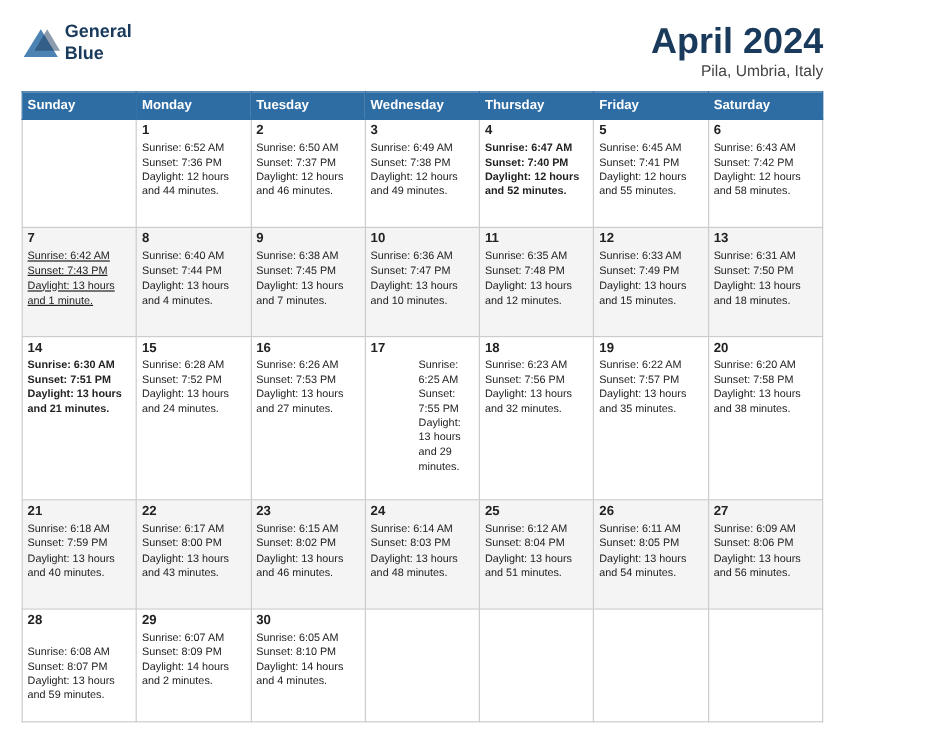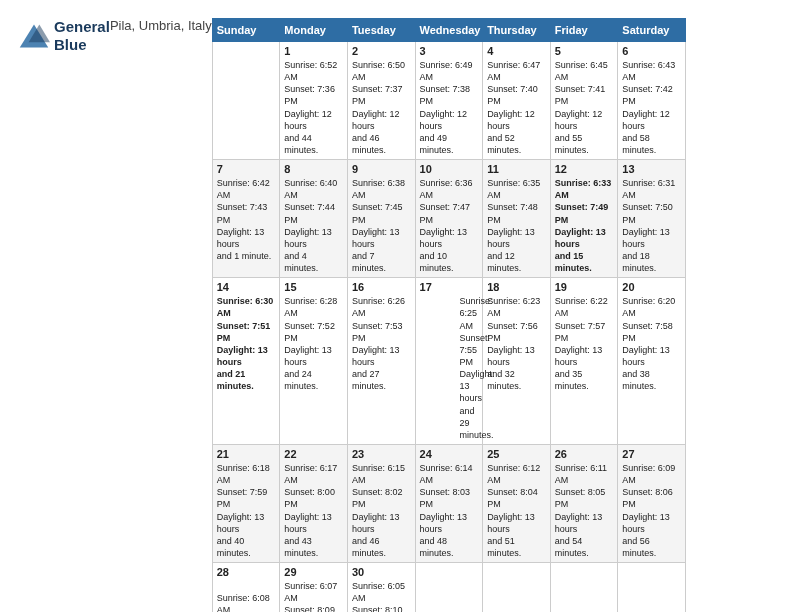--- a/index.html
+++ b/index.html
@@ -8,21 +8,21 @@
       background: #fff;
       width: 792px;
       height: 612px;
       overflow: hidden;
     }
     .page {
       width: 704px;
       height: 612px;
       padding: 18px 18px 10px 18px;
       display: flex;
-      flex-direction: row;
+      flex-direction: column;
     }
     .header {
       display: flex;
       justify-content: space-between;
       align-items: flex-start;
       margin-bottom: 10px;
     }
     .logo {
       display: flex;
       align-items: center;
@@ -104,20 +104,21 @@
       <svg class="logo-icon" viewBox="0 0 36 30" xmlns="http://www.w3.org/2000/svg">
         <polygon points="18,2 34,28 2,28" fill="#2e6da4" opacity="0.85"></polygon>
         <polygon points="24,2 36,22 12,22" fill="#1a3a5c" opacity="0.5"></polygon>
       </svg>
       <div class="logo-text">
         <div>General</div>
         <div>Blue</div>
       </div>
     </div>
     <div class="title-block">
+      <div class="month-title">April 2024</div>
       <div class="location">Pila, Umbria, Italy</div>
     </div>
   </div>
 
   <table class="calendar">
     <thead>
       <tr>
       <th>Sunday</th>
           <th>Monday</th>
           <th>Tuesday</th>
@@ -146,21 +147,21 @@
           </td>
           <td>
             <span class="day-num">3</span>
             <div class="cell-text" style="white-space: pre-line;">Sunrise: 6:49 AM
 Sunset: 7:38 PM
 Daylight: 12 hours
 and 49 minutes.</div>
           </td>
           <td>
             <span class="day-num">4</span>
-            <div class="cell-text" style="white-space: pre-line;">Sunrise: 6:47 AM
+            <div class="cell-text" style="white-space: pre-line; font-weight: bold;">Sunrise: 6:47 AM
 Sunset: 7:40 PM
 Daylight: 12 hours
 and 52 minutes.</div>
           </td>
           <td>
             <span class="day-num">5</span>
             <div class="cell-text" style="white-space: pre-line;">Sunrise: 6:45 AM
 Sunset: 7:41 PM
 Daylight: 12 hours
 and 55 minutes.</div>
@@ -169,21 +170,21 @@
             <span class="day-num">6</span>
             <div class="cell-text" style="white-space: pre-line;">Sunrise: 6:43 AM
 Sunset: 7:42 PM
 Daylight: 12 hours
 and 58 minutes.</div>
           </td>
         </tr>
         <tr>
           <td>
             <span class="day-num">7</span>
-            <div class="cell-text" style="white-space: pre-line;">Sunrise: 6:42 AM
+            <div class="cell-text" style="white-space: pre-line; text-decoration: underline;">Sunrise: 6:42 AM
 Sunset: 7:43 PM
 Daylight: 13 hours
 and 1 minute.</div>
           </td>
           <td>
             <span class="day-num">8</span>
             <div class="cell-text" style="white-space: pre-line;">Sunrise: 6:40 AM
 Sunset: 7:44 PM
 Daylight: 13 hours
 and 4 minutes.</div>
@@ -204,21 +205,21 @@
           </td>
           <td>
             <span class="day-num">11</span>
             <div class="cell-text" style="white-space: pre-line;">Sunrise: 6:35 AM
 Sunset: 7:48 PM
 Daylight: 13 hours
 and 12 minutes.</div>
           </td>
           <td>
             <span class="day-num">12</span>
-            <div class="cell-text" style="white-space: pre-line; font-weight: bold;">Sunrise: 6:33 AM
+            <div class="cell-text" style="white-space: pre-line;">Sunrise: 6:33 AM
 Sunset: 7:49 PM
 Daylight: 13 hours
 and 15 minutes.</div>
           </td>
           <td>
             <span class="day-num">13</span>
             <div class="cell-text" style="white-space: pre-line;">Sunrise: 6:31 AM
 Sunset: 7:50 PM
 Daylight: 13 hours
 and 18 minutes.</div>

